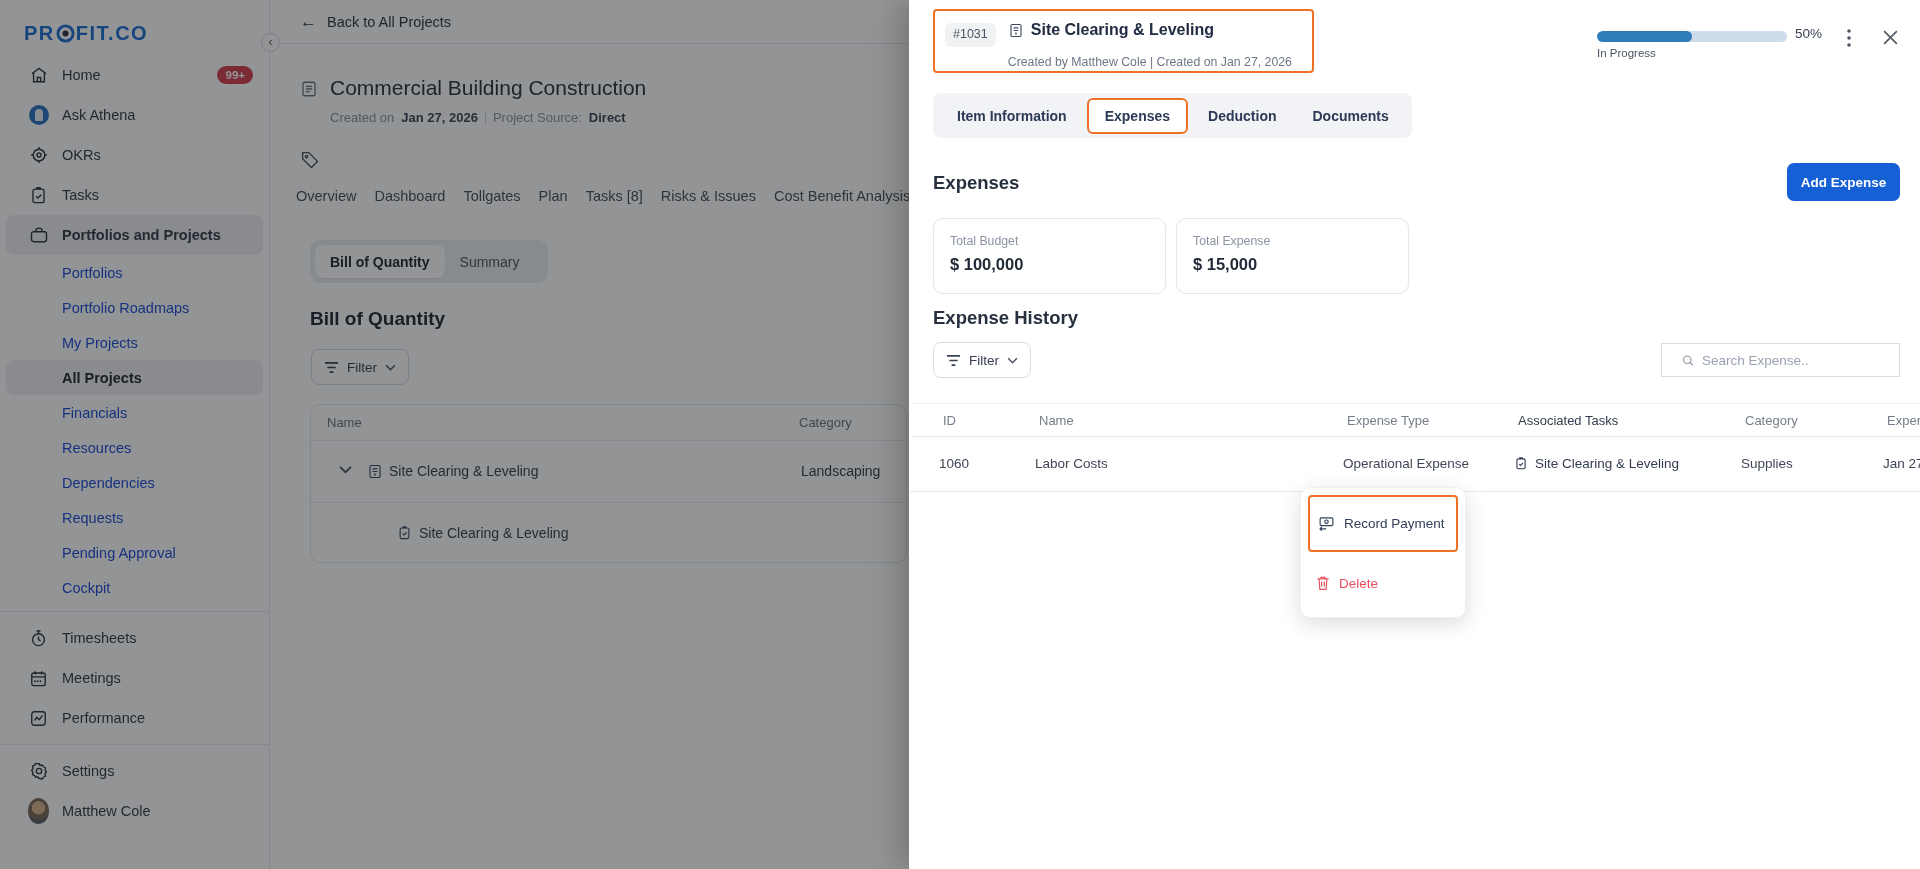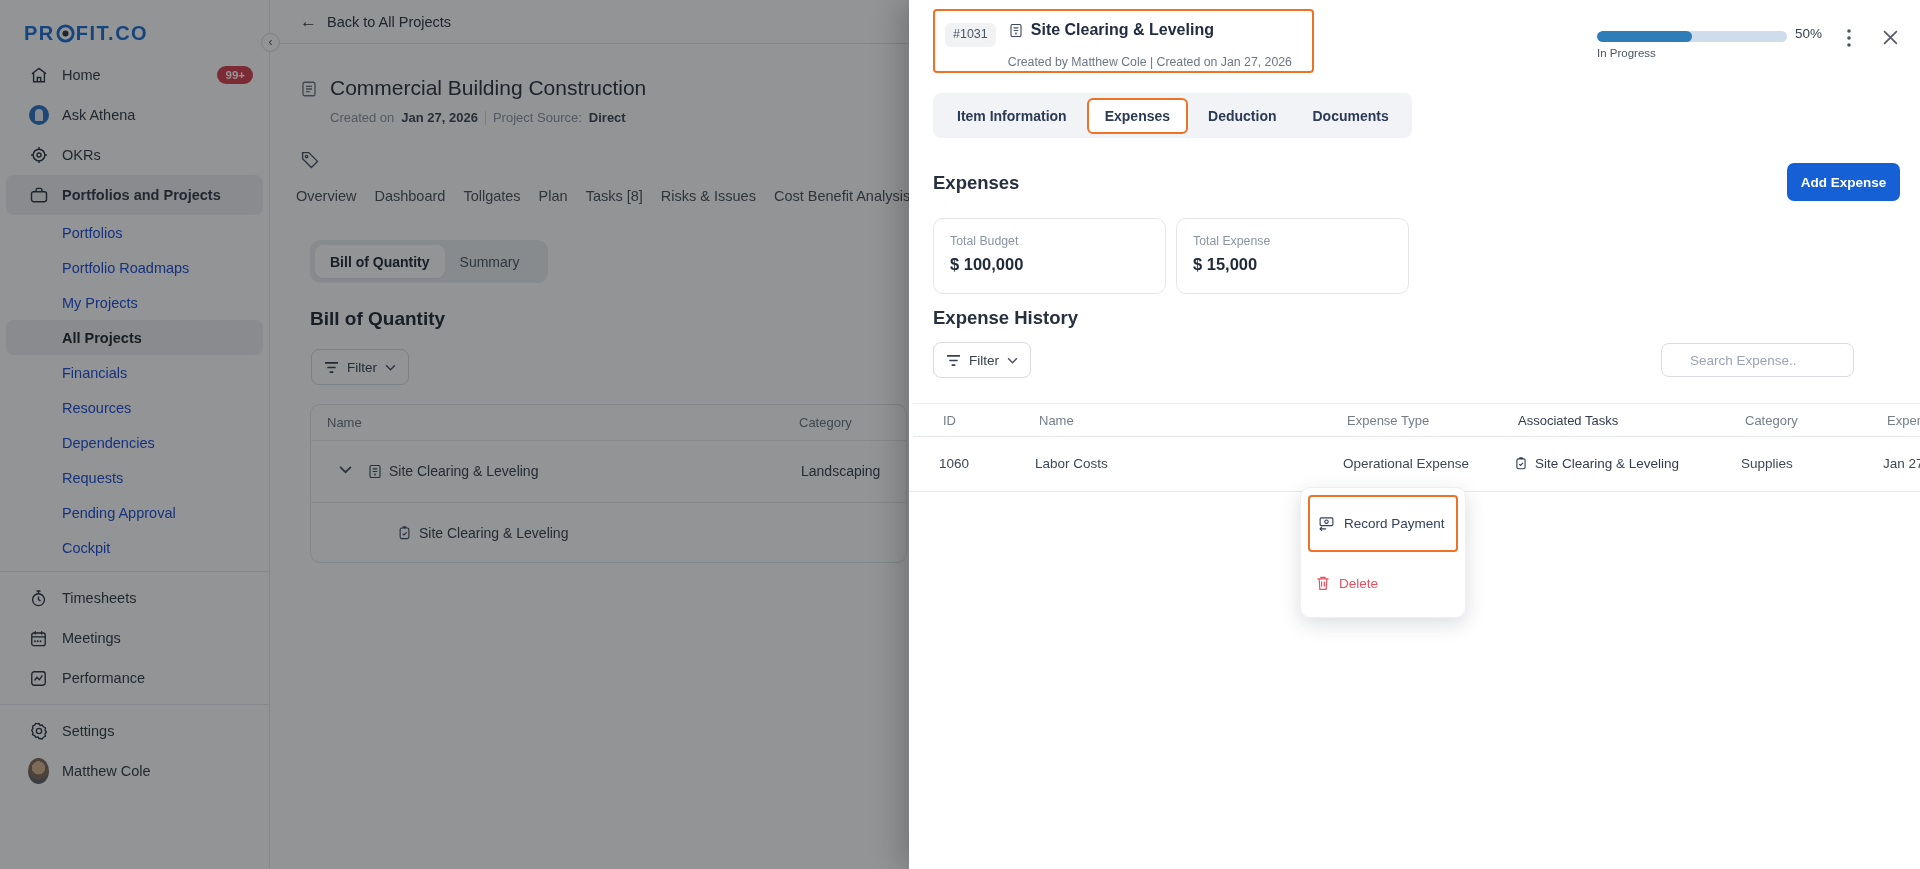--- a/index.html
+++ b/index.html
@@ -114,22 +114,22 @@
   .btn-add { position:absolute; left:878px; top:163px; width:113px; height:38px;
     background:#1560D4; color:#fff; font-size:13.5px; font-weight:700; border:none;
     border-radius:7px; cursor:pointer; }
   .cards { position:absolute; left:24px; top:218px; display:flex; gap:10px; }
   .card { width:233px; height:76px; border:1px solid #e4e6ea; border-radius:10px;
     padding:15px 16px; background:#fff; }
   .card .lbl { font-size:12.3px; color:#8a94a3; }
   .card .val { font-size:16.5px; font-weight:700; color:#1f2937; margin-top:7px; }
   .h-history { position:absolute; left:24px; top:307px; }
   .modal .btn-filter { position:absolute; left:24px; top:342px; }
-  .search-box { position:absolute; left:752px; top:343px; width:193px; height:34px;
-    border:1px solid #d9dde3; border-radius:8px; display:flex; align-items:center;
+  .search-box { position:absolute; left:752px; top:343px; width:239px; height:34px;
+    border:1px solid #d9dde3; border-radius:0; display:flex; align-items:center;
     padding:0 20px; gap:8px; color:#98a1b0; }
   .search-box input { border:none; outline:none; flex:1; font-size:13.5px;
     font-family:"Liberation Sans", sans-serif; color:#3c4350; background:transparent; }
   .search-box input::placeholder { color:#9aa3b2; }
   .etable-head { position:absolute; left:4px; top:403px; width:1011px; height:34px;
     border-top:1px solid #eceef1; border-bottom:1px solid #e3e6ea; font-size:13px; color:#757d8a; }
   .etable-row { position:absolute; left:0px; top:437px; width:1011px; height:55px;
     border-bottom:1px solid #e7e9ed; font-size:13.5px; color:#3f4654; }
   .ecell { position:absolute; top:9px; white-space:nowrap; }
   .etable-row .ecell { top:19px; }
@@ -177,20 +177,30 @@
       <div class="nav-item">
         <span class="ico">
             <svg width="20" height="20" viewBox="0 0 24 24" fill="none" stroke="currentColor" stroke-width="1.7">
               <circle cx="12" cy="12" r="7"></circle>
               <circle cx="12" cy="12" r="2.4"></circle>
               <path d="M12 2.5v3M12 18.5v3M2.5 12h3M18.5 12h3"></path>
             </svg>
           </span>
         <span>OKRs</span>
       </div>
+      <div class="nav-item">
+        <span class="ico">
+            <svg width="19" height="19" viewBox="0 0 24 24" fill="none" stroke="currentColor" stroke-width="1.7">
+              <rect x="5" y="4" width="14" height="17" rx="2.5"></rect>
+              <path d="M9 2.8h6" stroke-width="3"></path>
+              <path d="M9 13l2.2 2.2L15.5 11"></path>
+            </svg>
+          </span>
+        <span>Tasks</span>
+      </div>
       <div class="nav-item active">
         <span class="ico">
             <svg width="20" height="20" viewBox="0 0 24 24" fill="none" stroke="currentColor" stroke-width="1.7">
               <rect x="3" y="8" width="18" height="12" rx="2.5"></rect>
               <path d="M8.5 8V6.2A2.2 2.2 0 0 1 10.7 4h2.6a2.2 2.2 0 0 1 2.2 2.2V8"></path>
             </svg>
           </span>
         <span>Portfolios and Projects</span>
       </div>
       <div class="nav-sub">

